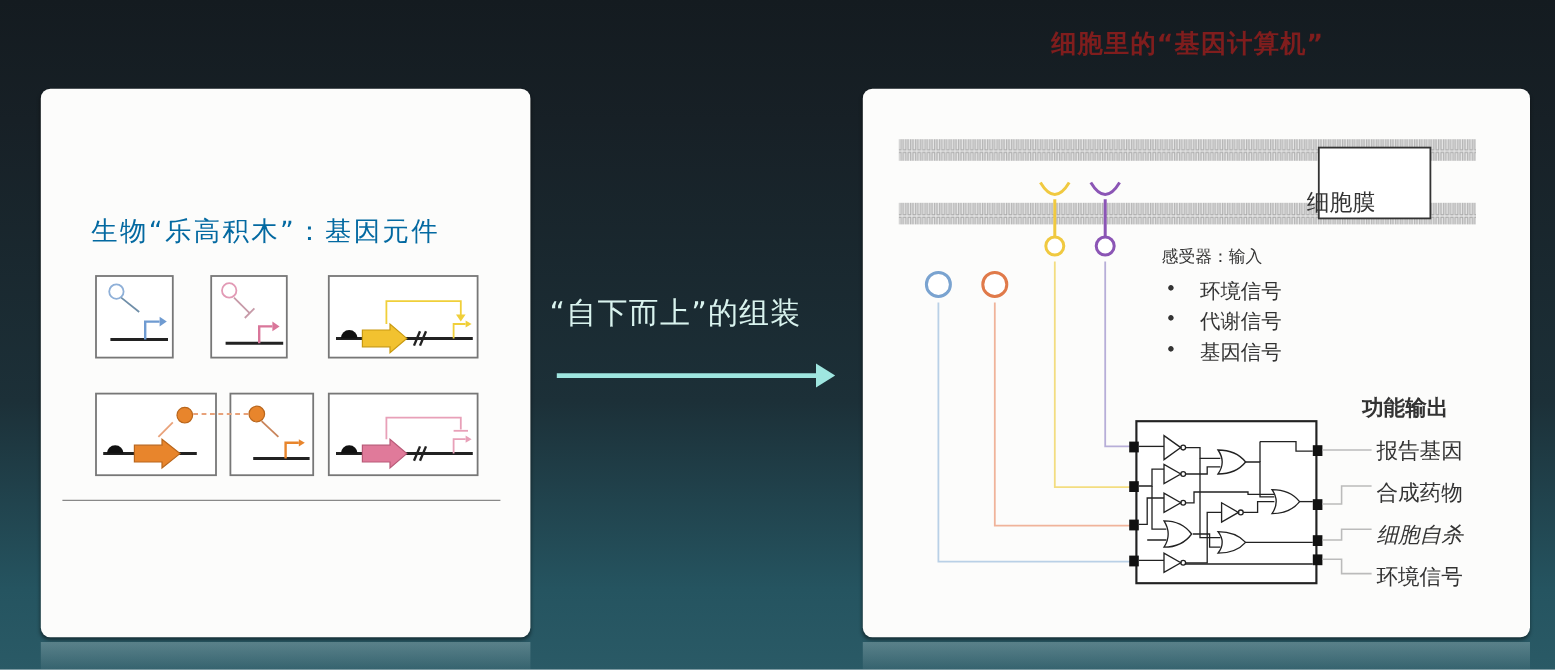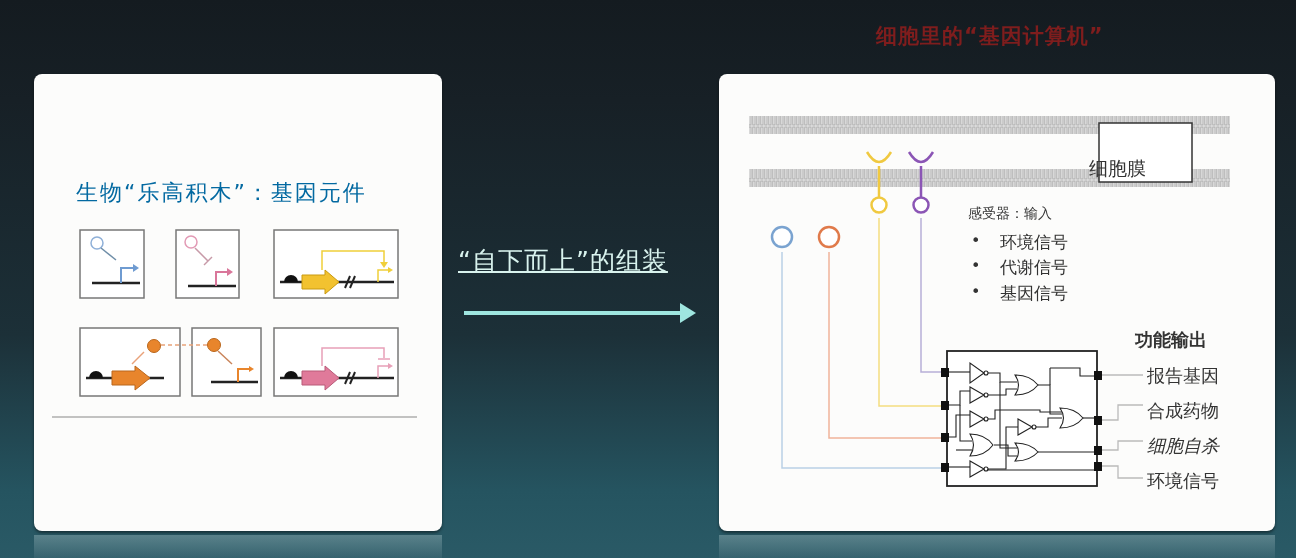--- a/index.html
+++ b/index.html
@@ -4,21 +4,21 @@
 <style>
   html,body{margin:0;padding:0;}
   body{width:1296px;height:558px;overflow:hidden;position:relative;
     background:linear-gradient(180deg,#141b20 0%,#172026 18%,#1c3038 60%,#255460 88%,#2a5a66 100%);
     font-family:"DejaVu Sans","Liberation Sans",sans-serif;}
   .card{position:absolute;background:#fcfcfb;border-radius:8px;box-shadow:0 2px 3px rgba(0,0,0,.45);}
   .reflect{position:absolute;background:linear-gradient(180deg,rgba(150,180,185,.45),rgba(120,150,160,.15));}
   .abs{position:absolute;}
   .title-right{position:absolute;left:876px;top:22px;color:#7f1d1d;font-size:21px;font-weight:bold;letter-spacing:1px;white-space:nowrap;}
   .left-title{position:absolute;left:76px;top:178px;color:#0369a1;font-size:22px;letter-spacing:2px;white-space:nowrap;}
-  .mid-label{position:absolute;left:458px;top:244px;color:#d9f3ee;font-size:25px;letter-spacing:1px;white-space:nowrap;text-decoration:underline;}
+  .mid-label{position:absolute;left:458px;top:244px;color:#d9f3ee;font-size:25px;letter-spacing:1px;white-space:nowrap;}
   .txt{position:absolute;color:#333;white-space:nowrap;}
 </style>
 </head>
 <body>
 
 <div class="card" style="left:34px;top:74px;width:408px;height:457px;"></div>
 <div class="reflect" style="left:34px;top:535px;width:408px;height:23px;"></div>
 
 <div class="left-title">生物“乐高积木”：基因元件</div>
 

